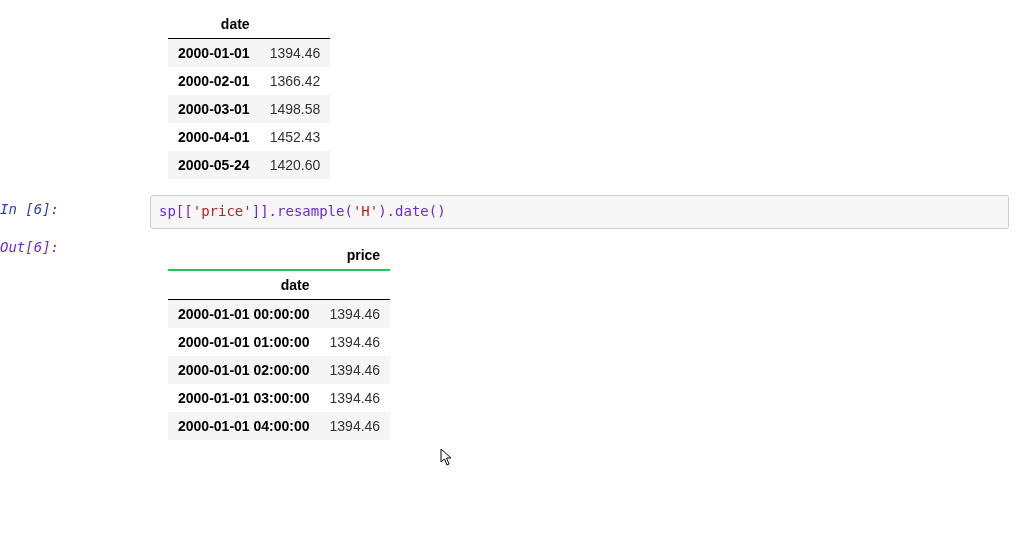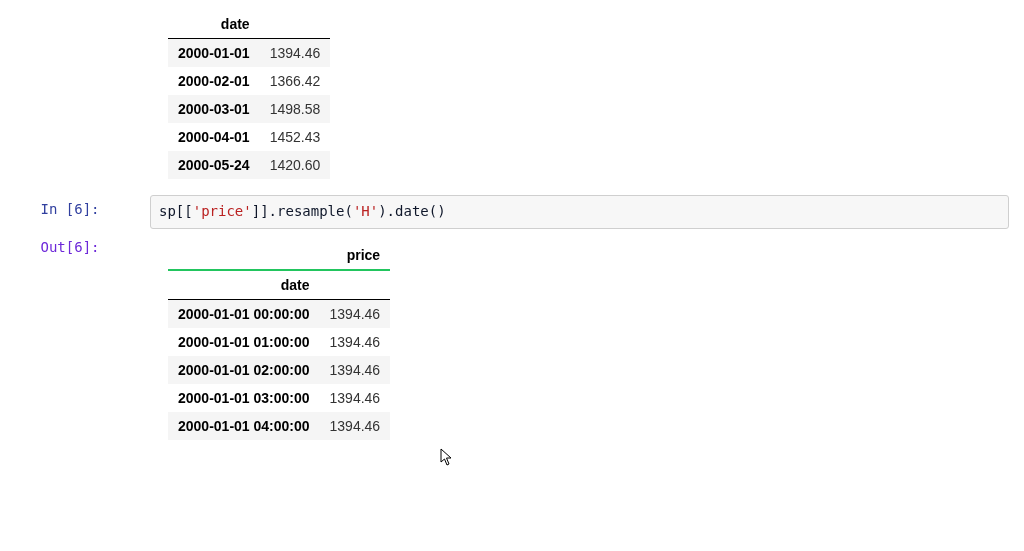--- a/index.html
+++ b/index.html
@@ -22,25 +22,26 @@
     }
     .cell {
       display: flex;
       align-items: flex-start;
       margin: 0;
       padding: 2px 0;
     }
     .prompt {
       min-width: 150px;
       width: 150px;
-      text-align: center;
+      text-align: left;
       padding: 6px 10px 6px 0;
       font-family: "Menlo", "Consolas", "DejaVu Sans Mono", monospace;
       font-size: 14px;
       flex-shrink: 0;
+      font-style: italic;
     }
     .prompt.input {
       color: #303F9F;
     }
     .prompt.output {
       color: #6d28d9;
     }
     .cell-content {
       flex: 1;
       padding-right: 15px;
@@ -52,21 +53,21 @@
       padding: 6px 8px;
       font-family: "Menlo", "Consolas", "DejaVu Sans Mono", monospace;
       font-size: 14px;
       line-height: 1.4;
       white-space: pre;
     }
     .code-input .str {
       color: #BA2121;
     }
     .code-input .punct {
-      color: #0f172a;
+      color: #6d28d9;
     }
     .dataframe {
       border-collapse: collapse;
       font-size: 14px;
       margin: 4px 0;
     }
     .dataframe thead th {
       text-align: right;
       font-weight: bold;
       padding: 6px 10px;

